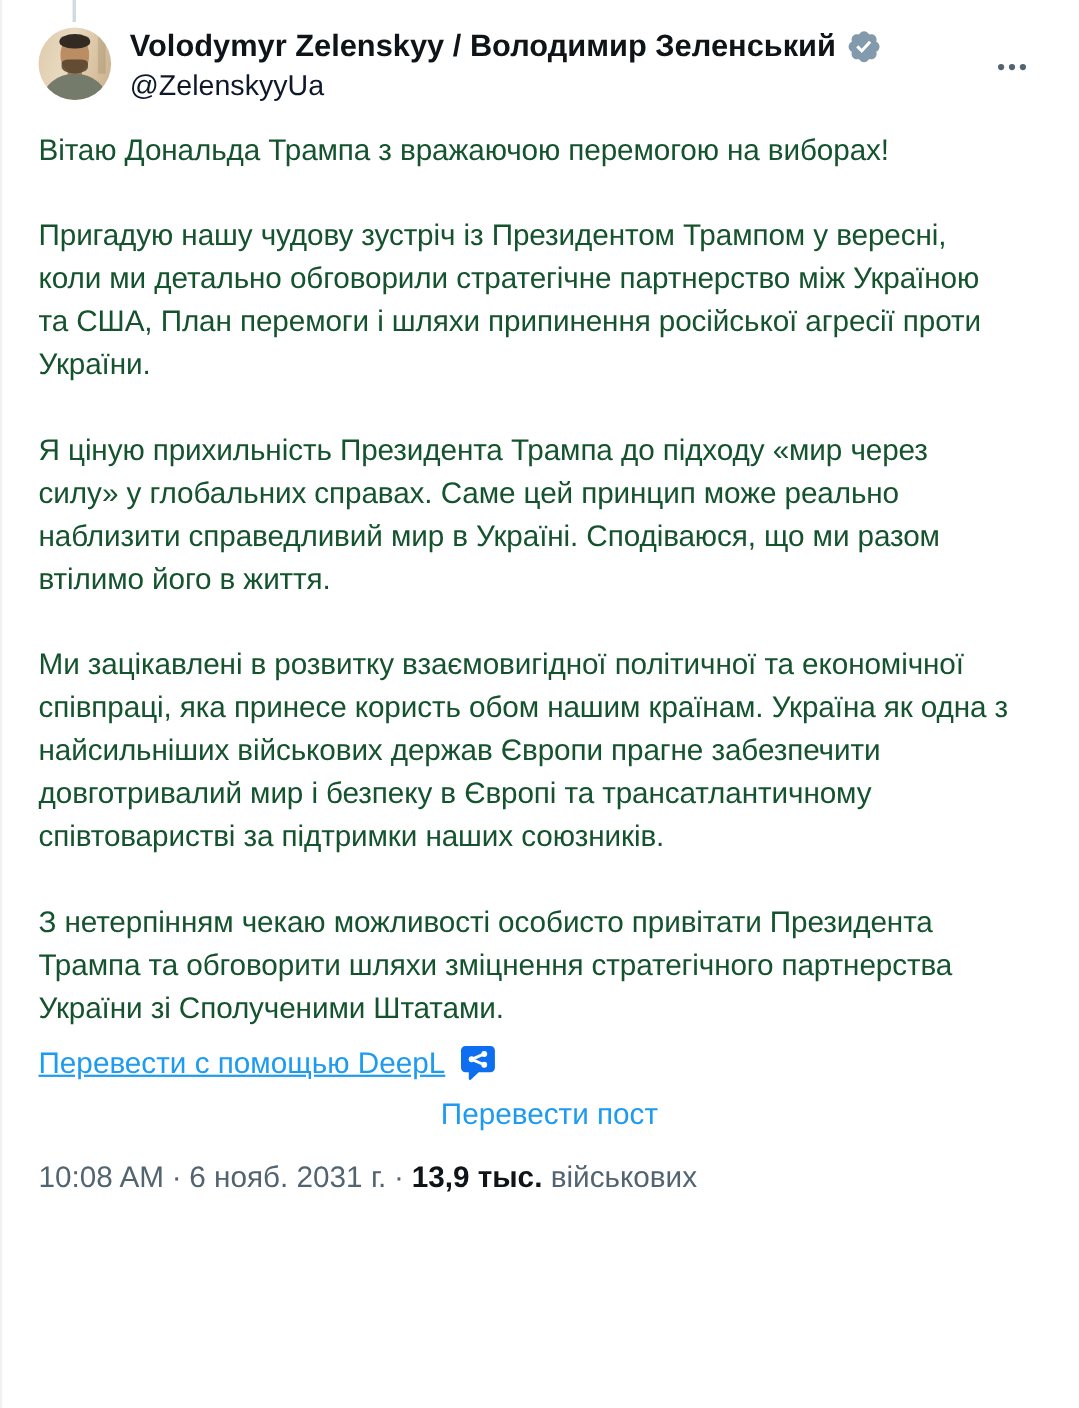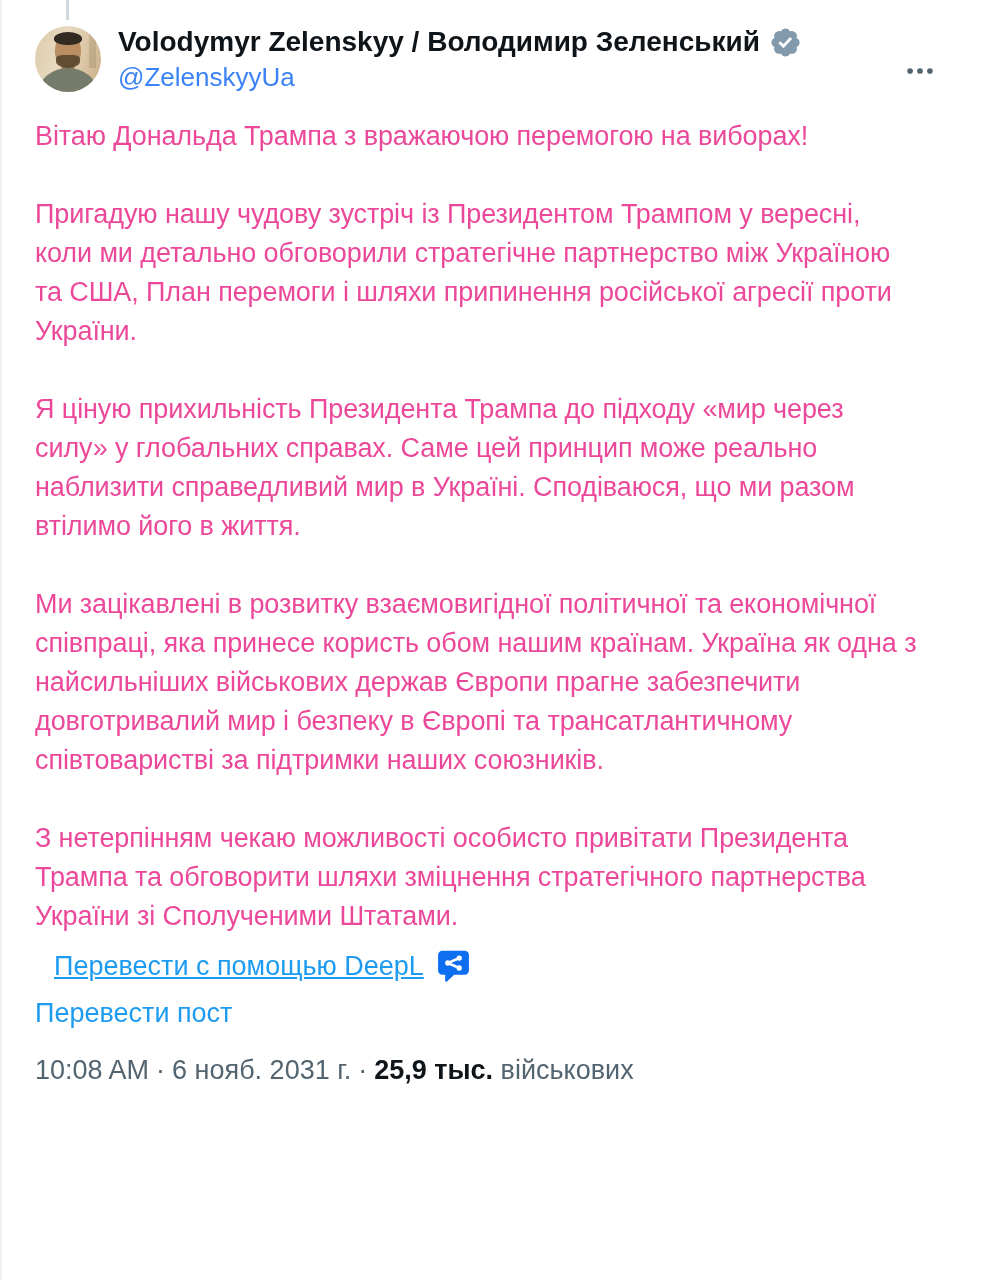--- a/index.html
+++ b/index.html
@@ -6,53 +6,53 @@
   html,body { background:#ffffff; }
   .page {
     position:relative; width:981px; height:1280px; background:#fff;
     border-left:2px solid #eef1f2;
     font-family:"Liberation Sans","DejaVu Sans",sans-serif;
     color:#0f1419; overflow:hidden;
   }
   .thread-line { position:absolute; left:64px; top:0; width:3px; height:20px; background:#cfd9de; }
 
   
-  .header { display:flex; align-items:flex-end; padding:23px 40px 0 33px; }
+  .header { display:flex; align-items:center; padding:23px 40px 0 33px; }
   .avatar {
     position:relative; width:66px; height:66px; border-radius:50%; overflow:hidden; flex:none;
     background:linear-gradient(105deg,#ddcbac 0%,#e8d9c0 40%,#d9c3a2 72%,#c9ad8a 100%);
     cursor:pointer;
   }
   .avatar::after { content:""; position:absolute; right:5px; top:0; width:7px; height:42px; background:rgba(125,104,72,.22); }
   .av-head { position:absolute; left:50%; top:8px; transform:translateX(-50%); width:26px; height:33px; background:#bb8d63; border-radius:50% 50% 46% 46%; z-index:2; }
   .av-head::before { content:""; position:absolute; top:-2px; left:-1px; right:-1px; height:13px; background:#332a21; border-radius:50% 50% 45% 45%; }
   .av-head::after { content:""; position:absolute; bottom:-1px; left:1px; right:1px; height:13px; background:#54412c; border-radius:28% 28% 50% 50%; opacity:.85; }
   .av-neck { position:absolute; left:50%; top:38px; transform:translateX(-50%); width:13px; height:9px; background:#a97e55; z-index:1; }
   .av-shirt { position:absolute; left:50%; bottom:-3px; transform:translateX(-50%); width:60px; height:27px; background:#757b6b; border-radius:50% 50% 0 0 / 95% 95% 0 0; z-index:3; }
 
   .header-text { margin-left:17px; flex:1; min-width:0; padding-top:2px; }
   .name-row { display:flex; align-items:center; gap:9px; cursor:pointer; }
   .display-name { font-size:28px; font-weight:bold; color:#0f1419; line-height:34px; white-space:nowrap; }
   .badge { display:inline-flex; flex:none; }
   .badge svg { width:33px; height:33px; display:block; }
-  .handle { font-size:26px; color:#3b82f6; line-height:30px; margin-top:3px; }
+  .handle { font-size:26px; color:#0f172a; line-height:30px; margin-top:3px; }
   .more-btn { flex:none; margin-top:6px; cursor:pointer; border:none; background:none; padding:4px; }
   .more-btn svg { width:34px; height:34px; display:block; }
 
   
   .tweet-text { padding:25px 18px 0 33px; }
-  .tweet-paragraph { font-size:27px; line-height:39px; color:#ec4899; white-space:pre; letter-spacing:-0.1px; margin:0 0 39px; }
+  .tweet-paragraph { font-size:27px; line-height:39px; color:#14532d; white-space:pre; letter-spacing:-0.1px; margin:0 0 39px; }
   .tweet-paragraph:last-child { margin-bottom:0;margin-top:34px; }
 
   
-  .translate-row { display:flex; align-items:center; gap:11px; padding-left:33px; margin-top:11px;margin-left:19px; }
+  .translate-row { display:flex; align-items:center; gap:11px; padding-left:33px; margin-top:11px; }
   .deepl-link { font-size:27px; color:#1d9bf0; text-decoration:underline; cursor:pointer; line-height:36px; }
   .deepl-icon { display:inline-flex; flex:none; }
   .deepl-icon svg { width:37px; height:37px; display:block; }
-  .translate-post-row { padding-left:33px; margin-top:12px; }
+  .translate-post-row { padding-left:16px; margin-top:12px;text-align:center; }
   .translate-post { font-size:27px; color:#1d9bf0; text-decoration:none; cursor:pointer; line-height:34px; }
 
   
   .footer { padding-left:33px; margin-top:24px; font-size:27px; color:#536471; line-height:33px; }
   .footer .sep { padding:0 7px; }
   .views-count { font-weight:bold; color:#0f1419; }
 </style>
 </head>
 <body>
 
@@ -123,15 +123,15 @@
         </g>
       </svg>
     </span>
   </div>
 
   <div class="translate-post-row">
     <a class="translate-post">Перевести пост</a>
   </div>
 
   <div class="footer">
-    <span>10:08 AM</span><span class="sep">·</span><span>6 нояб. 2031 г.</span><span class="sep">·</span><span class="views-count">25,9 тыс.</span> <span>військових</span>
+    <span>10:08 AM</span><span class="sep">·</span><span>6 нояб. 2031 г.</span><span class="sep">·</span><span class="views-count">13,9 тыс.</span> <span>військових</span>
   </div>
 </div>
 
 </body></html>

